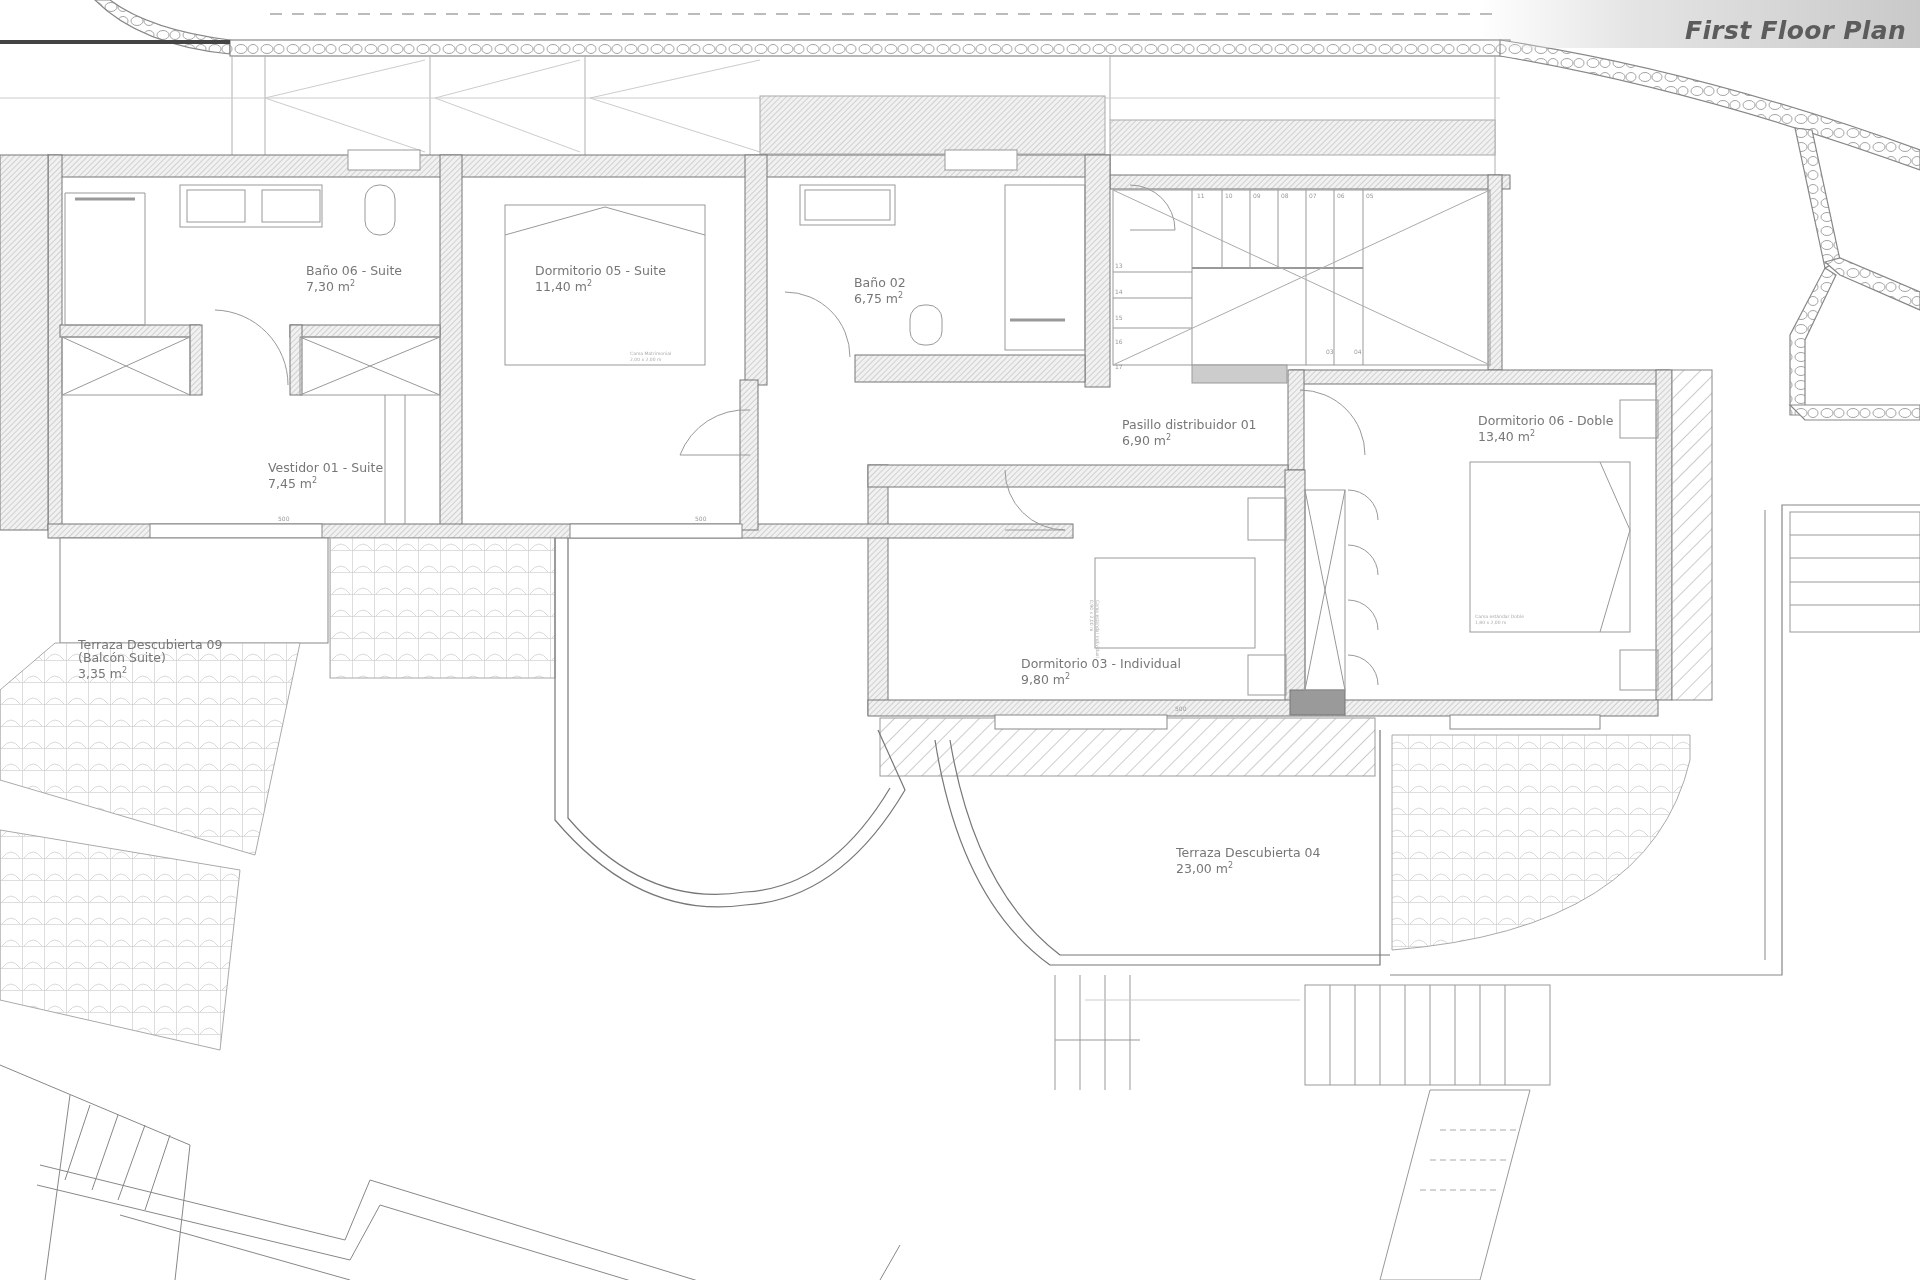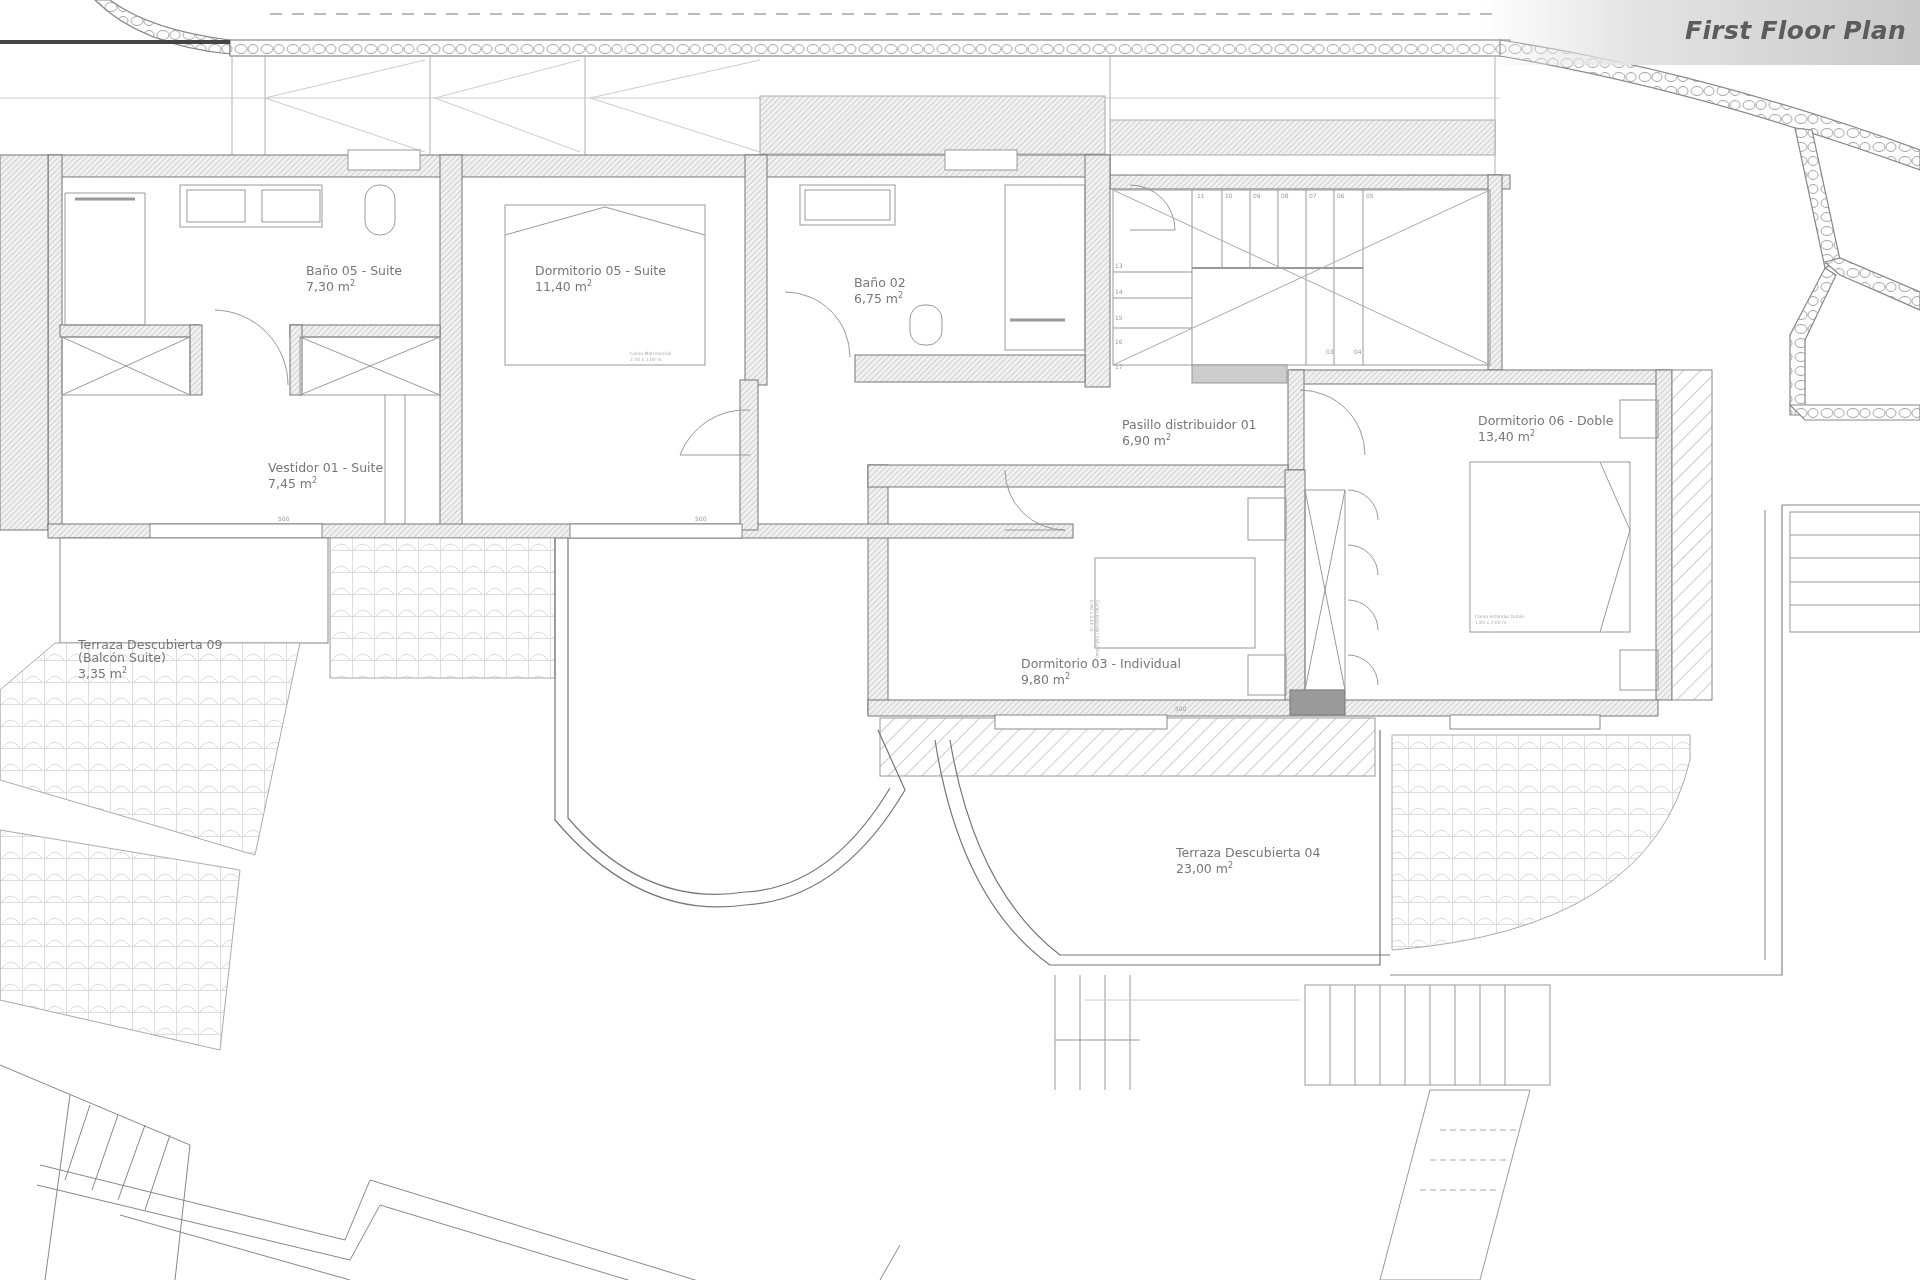--- a/index.html
+++ b/index.html
@@ -1,18 +1,18 @@
 <!DOCTYPE html>
 <html><head>
 <meta charset="utf-8">
 <style>
   html,body{margin:0;padding:0;background:#fff;}
   body{width:1920px;height:1280px;overflow:hidden;position:relative;font-family:"DejaVu Sans",sans-serif;}
   #plan{position:absolute;left:0;top:0;width:1920px;height:1280px;}
-  .title-band{position:absolute;right:0;top:0;width:440px;height:65px;
+  .title-band{position:absolute;right:0;top:0;width:440px;height:48px;
     background:linear-gradient(to right,rgba(255,255,255,0) 0%,#e4e4e4 35%,#c9c9c9 100%);text-align:right;}
   .title-text{position:absolute;right:14px;top:16px;font-family:"DejaVu Sans",sans-serif;font-weight:bold;font-style:italic;
     font-size:25px;color:#5c5c5c;letter-spacing:0.3px;}
   .room-label{position:absolute;font-family:"DejaVu Sans",sans-serif;font-size:12.5px;color:#777;line-height:13px;white-space:nowrap;}
   .room-label .area{display:block;}
   .room-label sup{font-size:8px;}
   .tiny{position:absolute;font-family:"DejaVu Sans",sans-serif;font-size:4.5px;color:#aaa;line-height:6px;white-space:nowrap;}
   .stepnum{position:absolute;font-family:"DejaVu Sans",sans-serif;font-size:6px;color:#999;}
   .winlab{position:absolute;font-family:"DejaVu Sans",sans-serif;font-size:6px;color:#999;}
 </style>
@@ -241,21 +241,21 @@
   </g>
   <line x1="880" y1="1280" x2="900" y2="1245" stroke="#888"></line>
   <line x1="1085" y1="1000" x2="1300" y2="1000" stroke="#ccc"></line>
 </svg>
 
 <div class="title-band">
   <div class="title-text">First Floor Plan</div>
 </div>
 
 <div class="room-label" style="left:306px;top:264px;">
-  <span>Baño 05 - Suite</span>
+  <span>Baño 06 - Suite</span>
   <span class="area"><span>7,30 m</span><sup>2</sup></span>
 </div>
 <div class="room-label" style="left:535px;top:264px;">
   <span>Dormitorio 05 - Suite</span>
   <span class="area"><span>11,40 m</span><sup>2</sup></span>
 </div>
 <div class="room-label" style="left:854px;top:276px;">
   <span>Baño 02</span>
   <span class="area"><span>6,75 m</span><sup>2</sup></span>
 </div>

